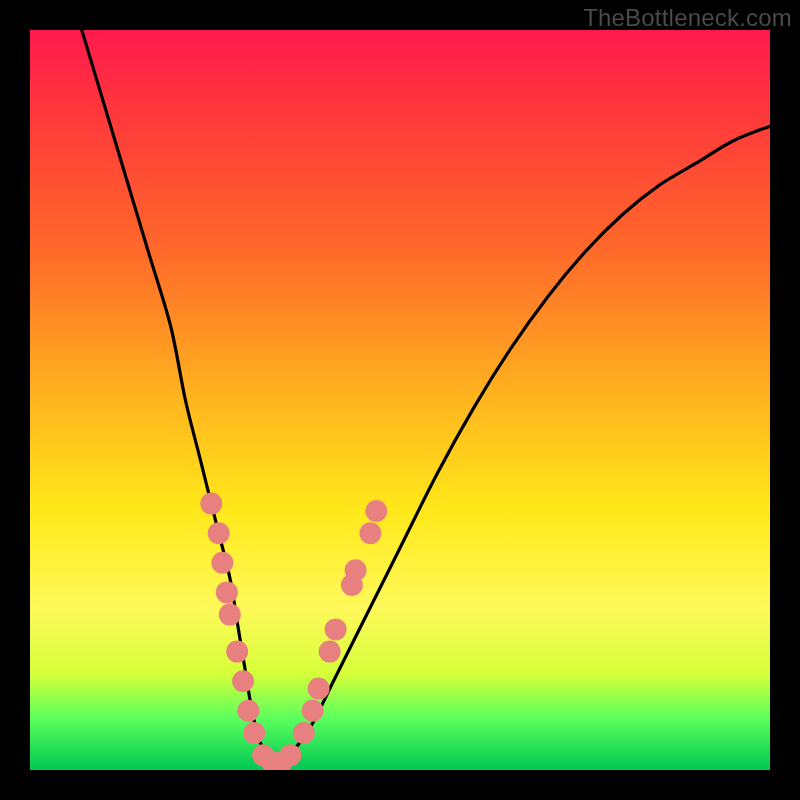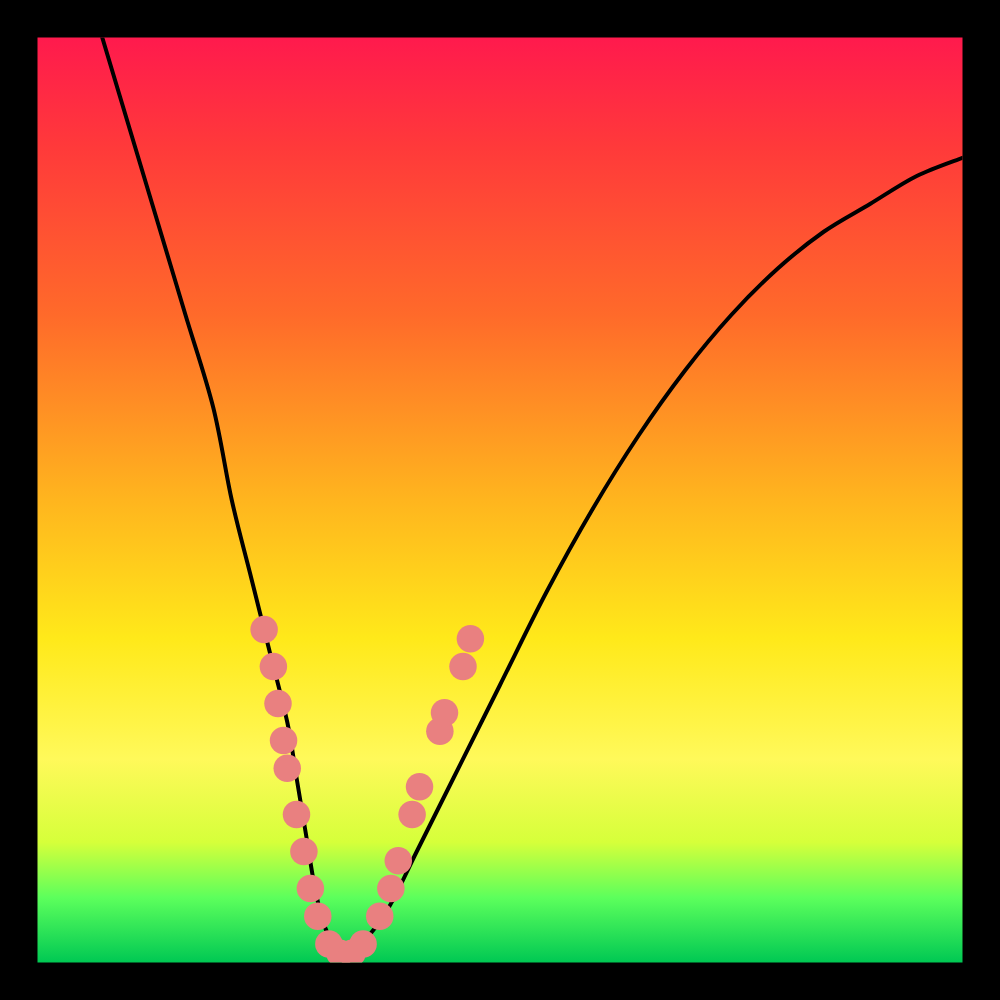--- a/index.html
+++ b/index.html
@@ -52,20 +52,21 @@
     top: 0;
     width: 740px;
     height: 740px;
     z-index: 2;
   }
 </style>
 </head>
 <body>
 
 <div class="frame">
+  <div class="watermark">TheBottleneck.com</div>
 
   <div class="plot-area">
     <svg class="curve" viewBox="0 0 740 740" preserveAspectRatio="none">
       <path id="curve-path" fill="none" stroke="#000" stroke-width="3.2" stroke-linecap="round" d="M 51.80 0.00 C 55.50 12.33, 66.60 49.33, 74.00 74.00 C 81.40 98.67, 88.80 123.33, 96.20 148.00 C 103.60 172.67, 111.00 197.33, 118.40 222.00 C 125.80 246.67, 134.43 271.33, 140.60 296.00 C 146.77 320.67, 150.47 347.80, 155.40 370.00 C 160.33 392.20, 165.27 409.47, 170.20 429.20 C 175.13 448.93, 180.07 468.67, 185.00 488.40 C 189.93 508.13, 196.10 530.33, 199.80 547.60 C 203.50 564.87, 204.73 577.20, 207.20 592.00 C 209.67 606.80, 212.13 621.60, 214.60 636.40 C 217.07 651.20, 219.53 668.47, 222.00 680.80 C 224.47 693.13, 226.93 703.00, 229.40 710.40 C 231.87 717.80, 234.33 721.50, 236.80 725.20 C 239.27 728.90, 240.50 732.60, 244.20 732.60 C 247.90 732.60, 252.83 731.37, 259.00 725.20 C 265.17 719.03, 273.80 707.93, 281.20 695.60 C 288.60 683.27, 294.77 668.47, 303.40 651.20 C 312.03 633.93, 321.90 614.20, 333.00 592.00 C 344.10 569.80, 357.67 542.67, 370.00 518.00 C 382.33 493.33, 394.67 467.43, 407.00 444.00 C 419.33 420.57, 431.67 398.37, 444.00 377.40 C 456.33 356.43, 468.67 336.70, 481.00 318.20 C 493.33 299.70, 505.67 282.43, 518.00 266.40 C 530.33 250.37, 542.67 235.57, 555.00 222.00 C 567.33 208.43, 579.67 196.10, 592.00 185.00 C 604.33 173.90, 616.67 164.03, 629.00 155.40 C 641.33 146.77, 653.67 140.60, 666.00 133.20 C 678.33 125.80, 690.67 117.17, 703.00 111.00 C 715.33 104.83, 733.83 98.67, 740.00 96.20"></path>
       <g id="markers-group">
           <circle cx="181.30" cy="473.60" r="11" fill="#e98080"></circle>
           <circle cx="188.70" cy="503.20" r="11" fill="#e98080"></circle>
           <circle cx="192.40" cy="532.80" r="11" fill="#e98080"></circle>
           <circle cx="196.84" cy="562.40" r="11" fill="#e98080"></circle>
           <circle cx="199.80" cy="584.60" r="11" fill="#e98080"></circle>

